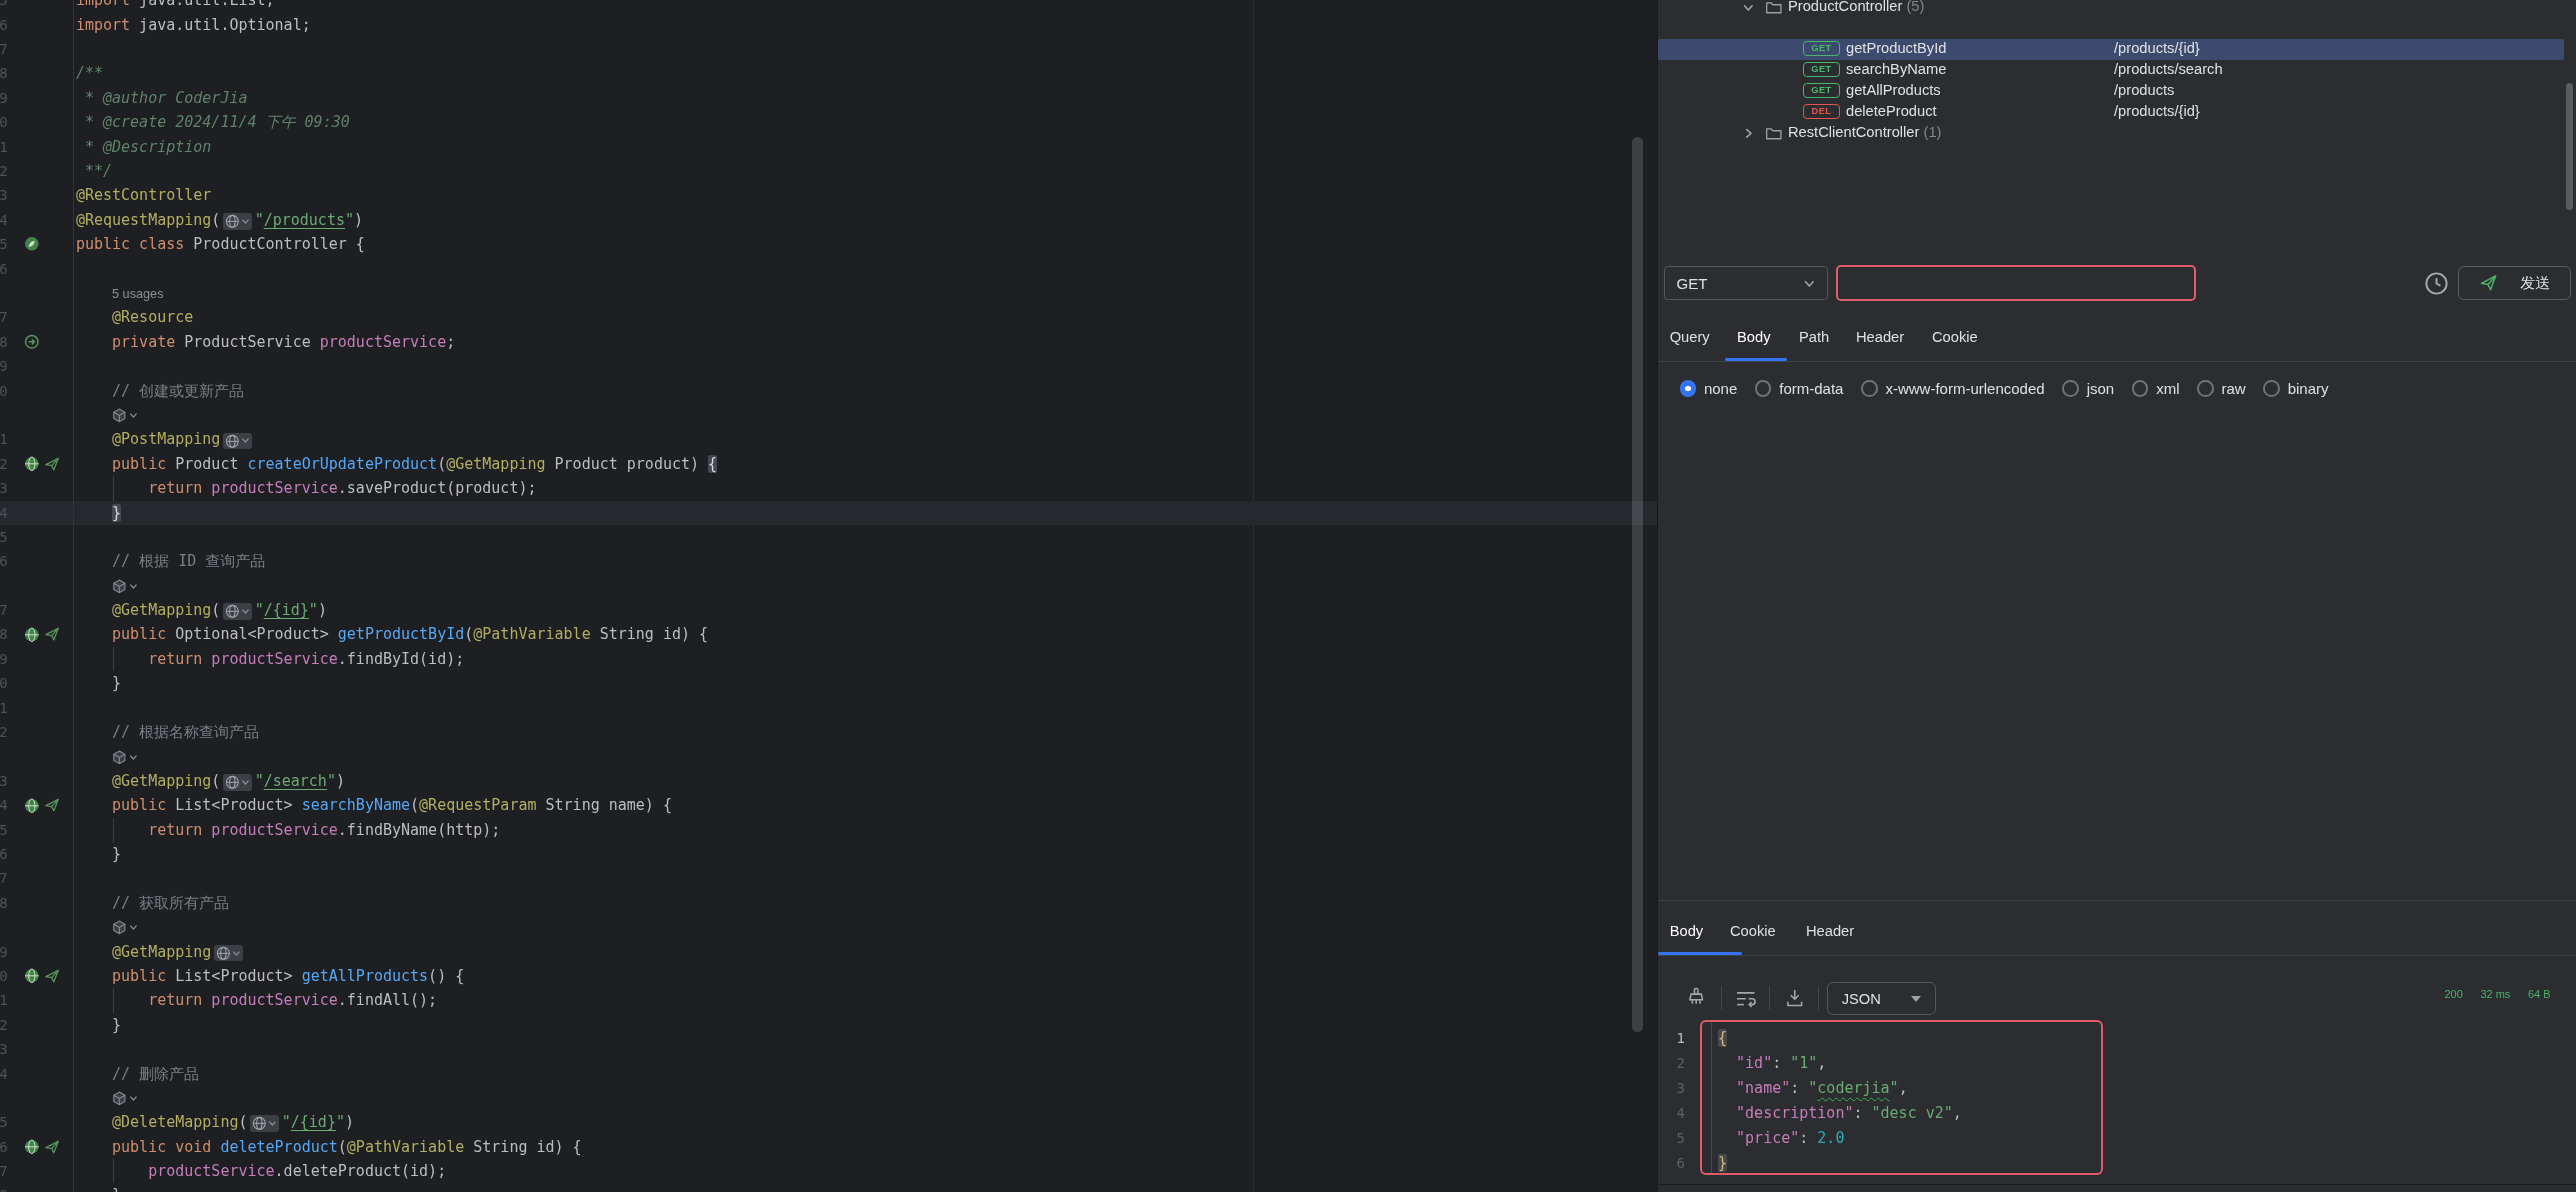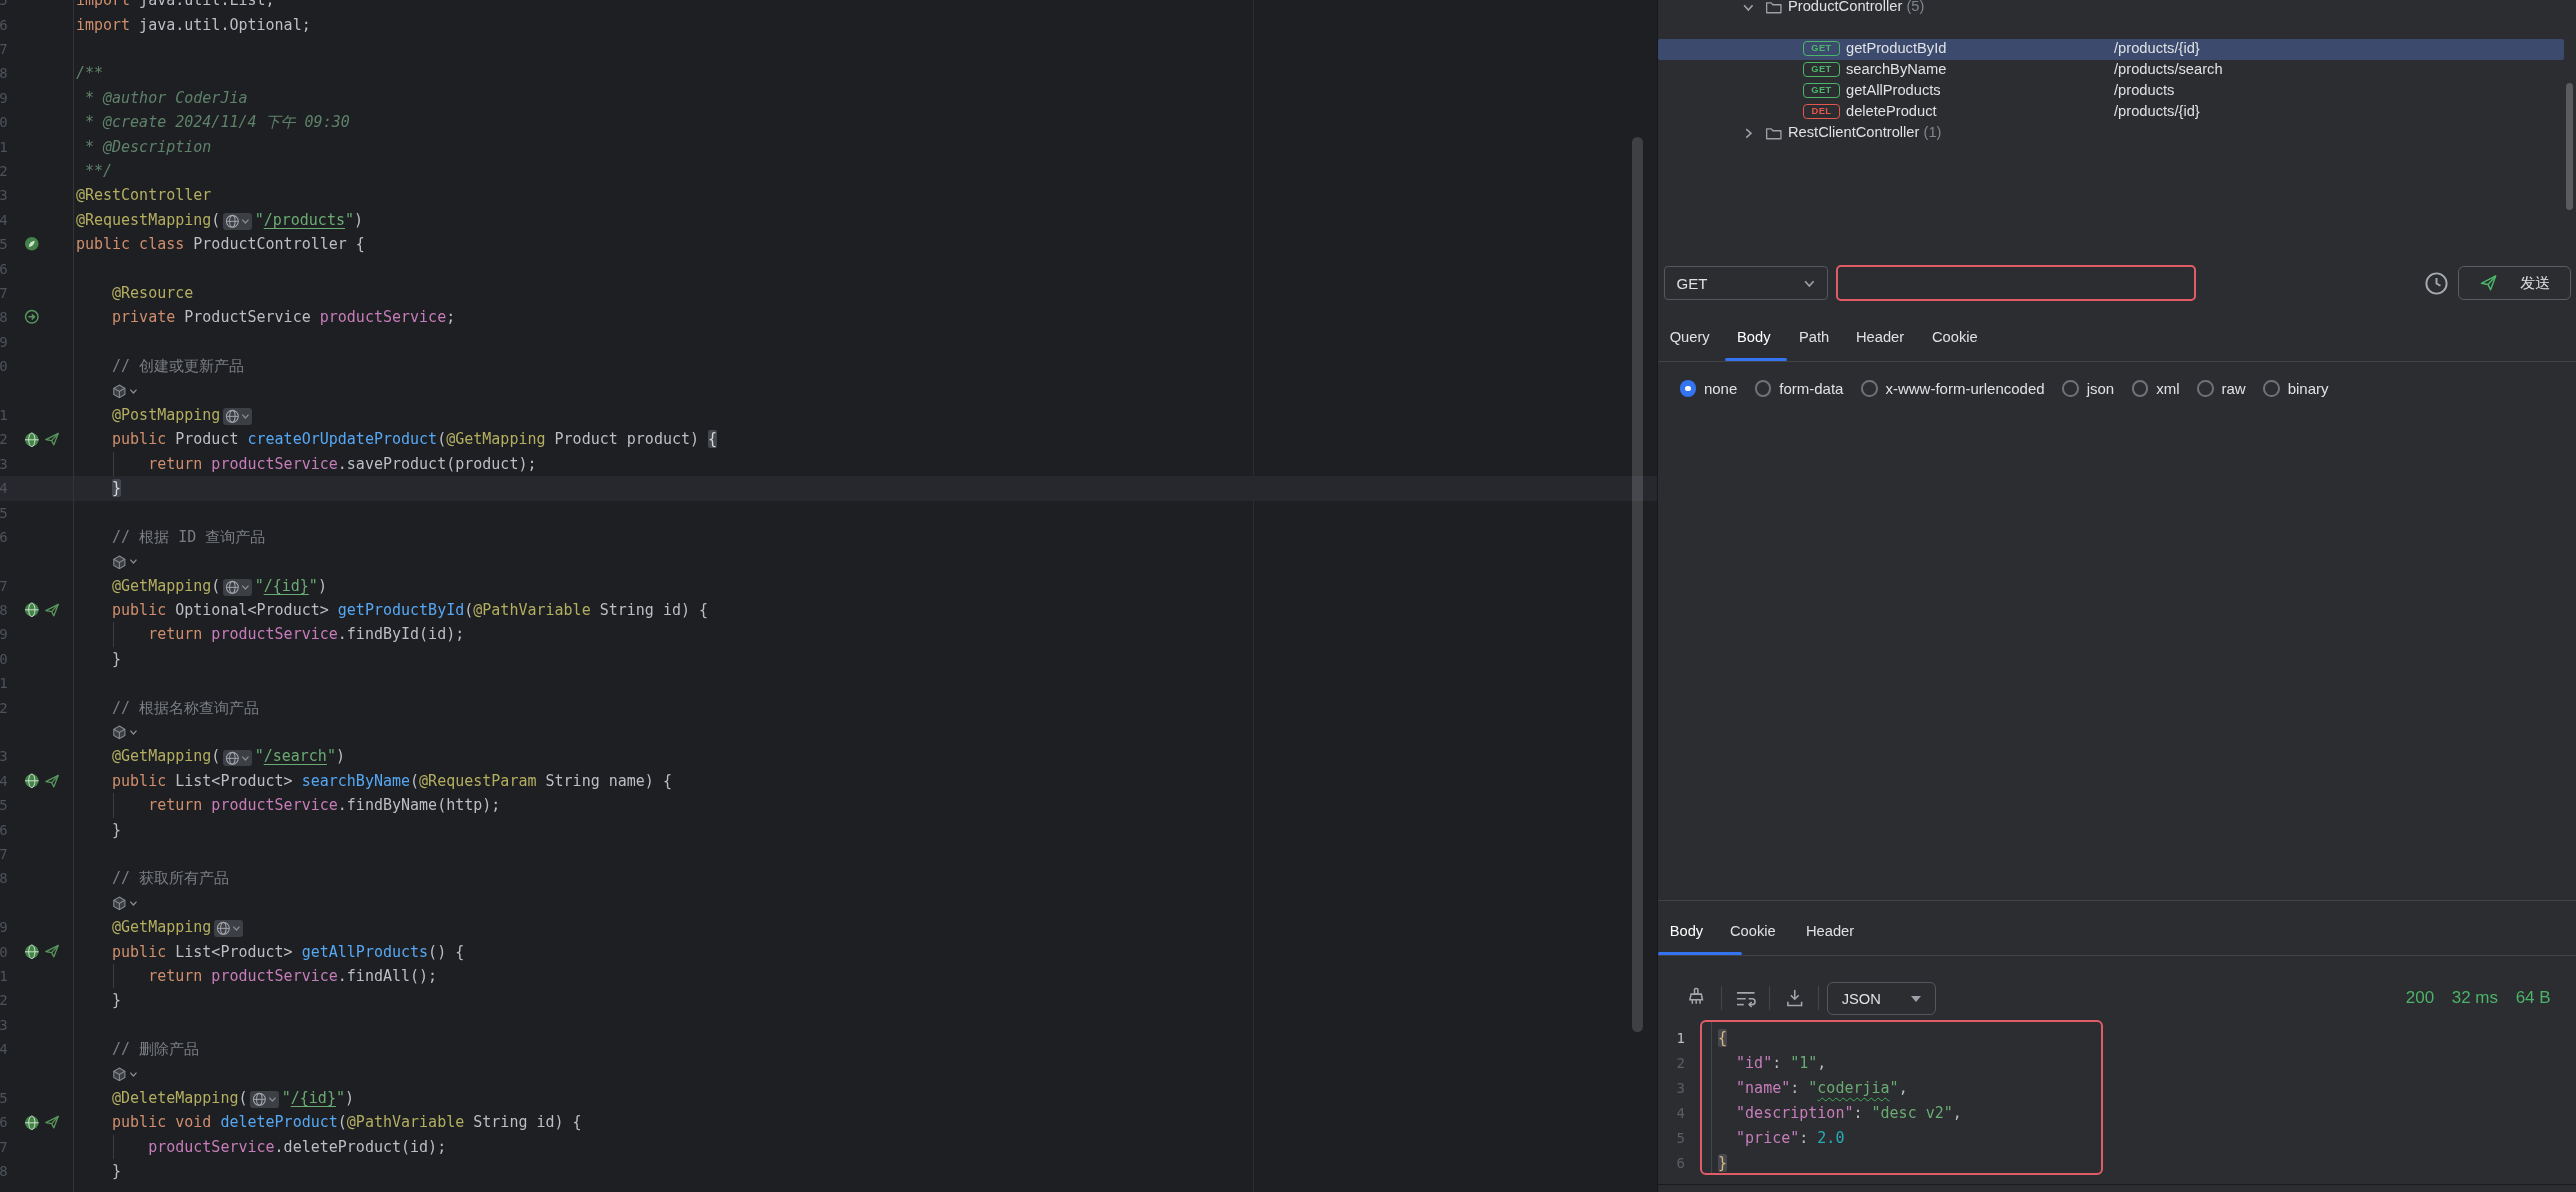--- a/index.html
+++ b/index.html
@@ -76,21 +76,21 @@
                  border-radius:50%;background:#fff}
   
   .respdiv{position:absolute;left:0;right:0;top:900px;height:1px;background:#3f4246}
   .rtool svg{display:block}
   .tsep{position:absolute;top:986px;width:1px;height:23.5px;background:#43464b}
   .fmtbox{position:absolute;left:169px;top:982px;width:109px;height:33px;border:1px solid #54575d;
           border-radius:5.9px;box-sizing:border-box;display:flex;align-items:center;
           justify-content:space-between;padding:0 13.7px;font-size:14.7px;color:#dfe1e5}
   .tri{width:0;height:0;border-left:5.9px solid transparent;border-right:5.9px solid transparent;
        border-top:6.8px solid #9da0a8}
-  .stat{position:absolute;right:25.4px;top:988px;display:flex;gap:17.6px;color:#4cb368;font-size:17px}
+  .stat{position:absolute;right:25.4px;top:988px;display:flex;gap:17.6px;color:#4cb368;font-size:11px}
   .respred{position:absolute;left:42px;top:1020px;width:403px;height:155px;border:2px solid #e25c68;
            border-radius:5.9px;box-sizing:border-box;pointer-events:none}
   .jgutsep{position:absolute;left:53px;top:1022px;height:151px;width:1px;background:#43464a}
   #json-lines{position:absolute;left:0;top:1026px;width:450px}
   .jrow{display:flex;height:25px;line-height:25px;font-family:"DejaVu Sans Mono",monospace;
         font-size:15px;white-space:pre}
   .jn{flex:0 0 27px;text-align:right;color:#5a5f66;font-size:14px}
   .jn.bright{color:#bcbec4}
   .jc{margin-left:33px}
   .tk-jkey{color:#c77dbb}.tk-jstr{color:#6aab73}.tk-jpun{color:#bcbec4}.tk-jnum{color:#2aacb8}
@@ -118,20 +118,21 @@
               <ellipse cx="8" cy="8" rx="3" ry="6.5" fill="none" stroke="#a3a6ad" stroke-width="1.1"></ellipse>
               <path d="M1.5 8h13" stroke="#a3a6ad" stroke-width="1.1"></path>
             </svg><svg width="8.8" height="8.8" viewBox="0 0 10 10">
               <polyline points="1.5,3 5,6.8 8.5,3" fill="none" stroke="#8b8e94" stroke-width="1.4"></polyline>
             </svg></span><span class="tk-str">"</span><span class="tk-lnk">/products</span><span class="tk-str">"</span><span class="tk-txt">)</span></div></div>
       <div class="crow"><div class="cgut"><span class="lnum">15</span><span class="gicons"><svg width="15.6" height="15.6" viewBox="0 0 16 16">
               <circle cx="8" cy="8" r="7" fill="#43834a"></circle>
               <path d="M5 11.2c0-3.2 2.2-5.7 6-6.2-.4 3.7-2.5 6.2-6 6.2z" fill="#cfe3cf"></path>
             </svg></span></div><div class="ccode"><span class="tk-kw">public </span><span class="tk-kw">class </span><span class="tk-txt">ProductController {</span></div></div>
       <div class="crow"><div class="cgut"><span class="lnum">16</span></div><div class="ccode"></div></div>
+      <div class="crow"><div class="cgut"><span class="lnum"></span></div><div class="ccode"><span class="tk-txt">    </span><span class="tk-inlay">5 usages</span></div></div>
       <div class="crow"><div class="cgut"><span class="lnum">17</span></div><div class="ccode"><span class="tk-txt">    </span><span class="tk-ann">@Resource</span></div></div>
       <div class="crow"><div class="cgut"><span class="lnum">18</span><span class="gicons"><svg width="15.6" height="15.6" viewBox="0 0 16 16">
               <circle cx="8" cy="8" r="6.4" fill="none" stroke="#57965c" stroke-width="1.5"></circle>
               <path d="M4.5 8h6M8 5.5 10.8 8 8 10.8" fill="none" stroke="#57965c" stroke-width="1.5"></path>
             </svg></span></div><div class="ccode"><span class="tk-txt">    </span><span class="tk-kw">private </span><span class="tk-txt">ProductService </span><span class="tk-fld">productService</span><span class="tk-txt">;</span></div></div>
       <div class="crow"><div class="cgut"><span class="lnum">19</span></div><div class="ccode"></div></div>
       <div class="crow"><div class="cgut"><span class="lnum">20</span></div><div class="ccode"><span class="tk-txt">    </span><span class="tk-cmt">// 创建或更新产品</span></div></div>
       <div class="crow"><div class="cgut"><span class="lnum"></span></div><div class="ccode"><span class="tk-txt">    </span><span class="icube"><svg width="14.7" height="14.7" viewBox="0 0 14 14">
               <path d="M7 1 12.3 4v6L7 13 1.7 10V4z" fill="#3a3d41" stroke="#8b8e94" stroke-width="1"></path>
               <path d="M1.7 4 7 7l5.3-3M7 7v6" fill="none" stroke="#8b8e94" stroke-width="1"></path>

